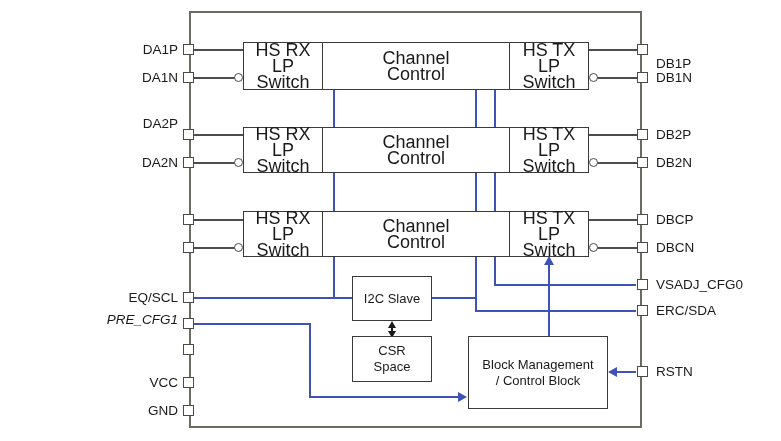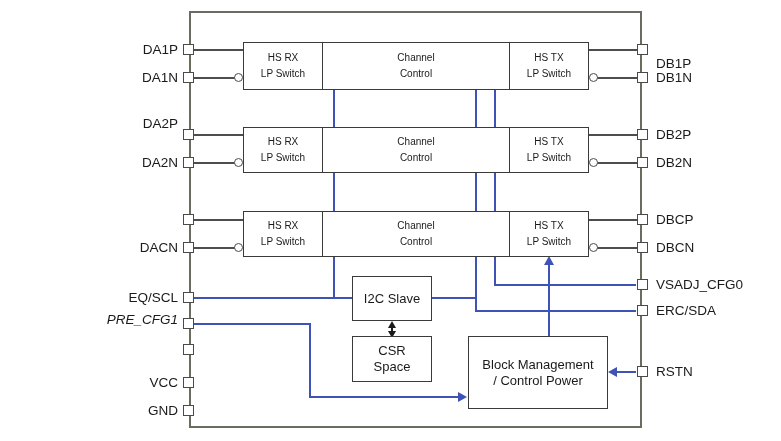--- a/index.html
+++ b/index.html
@@ -12,21 +12,21 @@
   
   .outer{border:2px solid #6b6b60;background:transparent;}
   
   .box{
     border:1.6px solid #3a3a3a;background:#ffffff;
     display:flex;flex-direction:column;align-items:center;justify-content:center;
     font-size:13px;line-height:16px;text-align:center;z-index:4;
   }
   .chrow{display:flex;z-index:4;background:#fff;border:1.6px solid #3a3a3a;}
   .cell{display:flex;flex-direction:column;align-items:center;justify-content:center;
-        font-size:10px;line-height:16px;text-align:center;}
+        font-size:18px;line-height:16px;text-align:center;}
   .cell.mid{border-left:1.6px solid #3a3a3a;border-right:1.6px solid #3a3a3a;align-items:center;}
   
   .pin{width:11px;height:11px;background:#fff;border:1.5px solid #4a4a4a;z-index:6;}
   
   .wire{background:#4d4d4d;z-index:2;}
   .bwire{background:#3e53b5;z-index:3;}
   .bubble{width:9px;height:9px;border:1.5px solid #4d4d4d;border-radius:50%;background:#fff;z-index:5;}
   
   .lbl{font-size:13.5px;line-height:16px;white-space:nowrap;z-index:6;}
   .lbl-l{width:160px;text-align:right;}
@@ -151,21 +151,21 @@
   <div class="abs tri ktri-up" style="left:388px;top:321px;"></div>
   <div class="abs tri ktri-down" style="left:388px;top:331px;"></div>
 
   <div class="abs box" style="left:352px;top:336px;width:80px;height:46px;">
     <span>CSR</span>
     <span>Space</span>
   </div>
 
   <div class="abs box" style="left:468px;top:336px;width:140px;height:73px;">
     <span>Block Management</span>
-    <span>/ Control Power</span>
+    <span>/ Control Block</span>
   </div>
 
   <div class="abs pin" style="left:183px;top:44px;"></div>
   <div class="abs pin" style="left:183px;top:72px;"></div>
   <div class="abs pin" style="left:183px;top:129px;"></div>
   <div class="abs pin" style="left:183px;top:157px;"></div>
   <div class="abs pin" style="left:183px;top:214px;"></div>
   <div class="abs pin" style="left:183px;top:242px;"></div>
   <div class="abs pin" style="left:183px;top:292px;"></div>
   <div class="abs pin" style="left:183px;top:318px;"></div>
@@ -180,21 +180,20 @@
   <div class="abs pin" style="left:637px;top:214px;"></div>
   <div class="abs pin" style="left:637px;top:242px;"></div>
   <div class="abs pin" style="left:637px;top:279px;"></div>
   <div class="abs pin" style="left:637px;top:305px;"></div>
   <div class="abs pin" style="left:637px;top:366px;"></div>
 
   <div class="abs lbl lbl-l" style="left:18px;top:42px;">DA1P</div>
   <div class="abs lbl lbl-l" style="left:18px;top:70px;">DA1N</div>
   <div class="abs lbl lbl-l" style="left:18px;top:116px;">DA2P</div>
   <div class="abs lbl lbl-l" style="left:18px;top:155px;">DA2N</div>
-  <div class="abs lbl lbl-l" style="left:18px;top:240px;">DACN</div>
   <div class="abs lbl lbl-l" style="left:18px;top:290px;">EQ/SCL</div>
   <div class="abs lbl lbl-l" style="left:18px;top:312px;font-style:italic;">PRE_CFG1</div>
   <div class="abs lbl lbl-l" style="left:18px;top:342px;"></div>
   <div class="abs lbl lbl-l" style="left:18px;top:375px;">VCC</div>
   <div class="abs lbl lbl-l" style="left:18px;top:403px;">GND</div>
 
   <div class="abs lbl lbl-r" style="left:656px;top:56px;">DB1P</div>
   <div class="abs lbl lbl-r" style="left:656px;top:70px;">DB1N</div>
   <div class="abs lbl lbl-r" style="left:656px;top:127px;">DB2P</div>
   <div class="abs lbl lbl-r" style="left:656px;top:155px;">DB2N</div>

